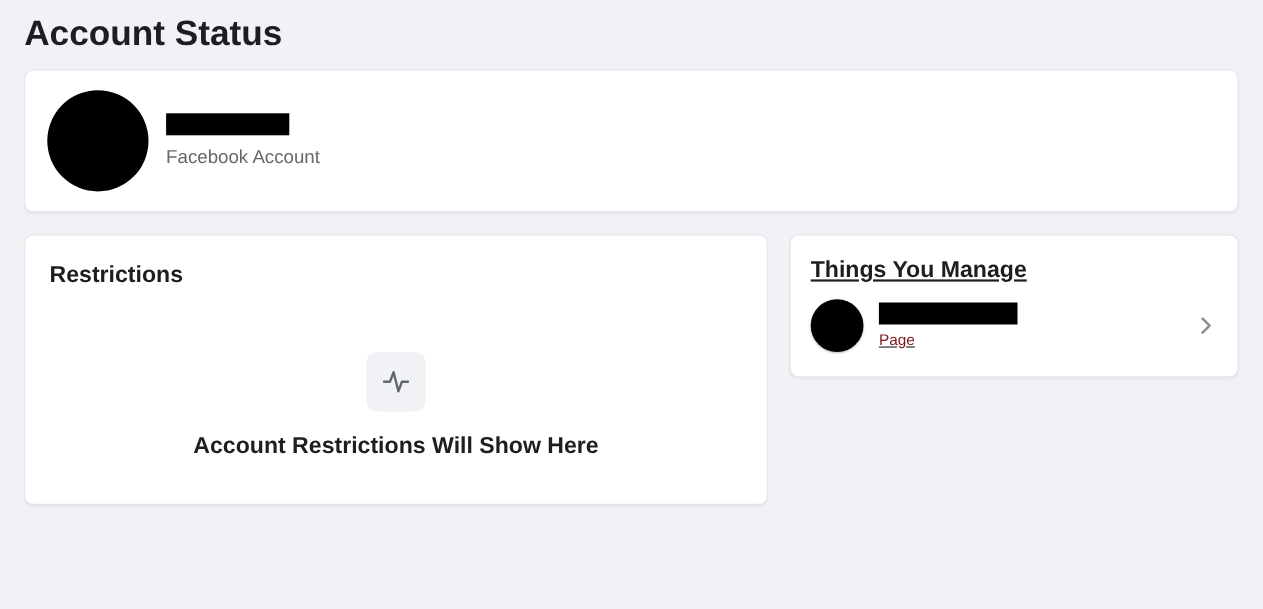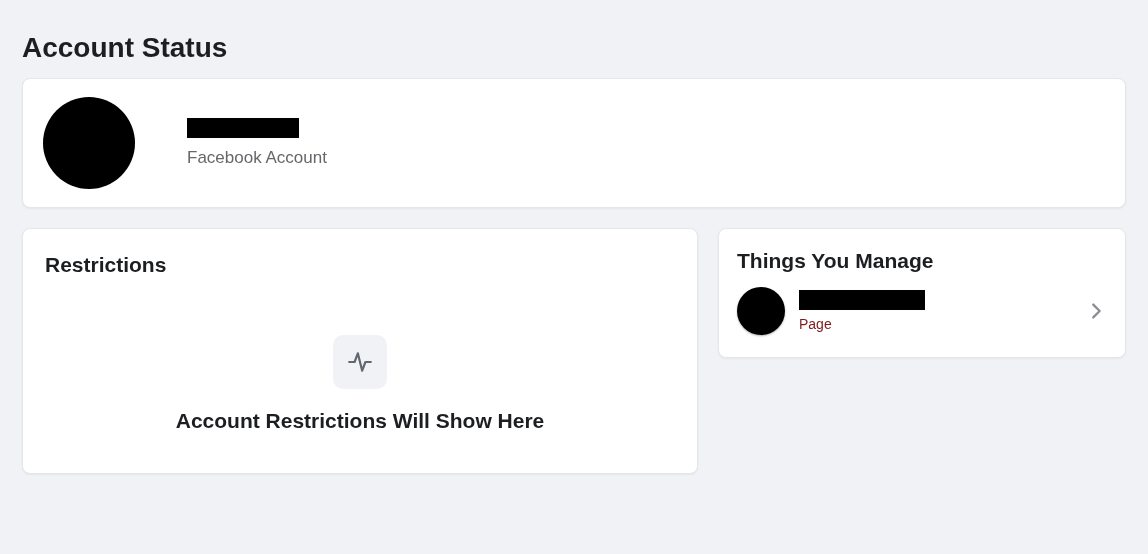--- a/index.html
+++ b/index.html
@@ -8,37 +8,35 @@
       padding: 0;
     }
     body {
       background: #f0f2f5;
       font-family: Helvetica, Arial, sans-serif;
       color: #1c1e21;
       padding: 12px 22px;
       width: 1148px;
     }
     .page-title {
-      font-size: 28px;
+      font-size: 32px;
       font-weight: 700;
       margin-bottom: 14px;
-      margin-top: 20px;
     }
     .card {
       background: #fff;
       border: 1px solid #e4e6eb;
       border-radius: 8px;
       box-shadow: 0 1px 2px rgba(0,0,0,0.05);
     }
     .account-card {
       display: flex;
       align-items: center;
       padding: 18px 20px;
       margin-bottom: 20px;
-      gap: 36px;
     }
     .avatar-lg {
       width: 92px;
       height: 92px;
       border-radius: 50%;
       background: #000;
       flex-shrink: 0;
     }
     .account-info {
       margin-left: 16px;
@@ -103,20 +101,21 @@
       color: #1c1e21;
       font-size: 17px;
       line-height: 1.4;
     }
     .restrictions-text b {
       font-weight: 700;
     }
     .manage-card {
       width: 408px;
       padding: 20px 18px 22px;
+      text-decoration: underline;
     }
     .manage-item {
       display: flex;
       align-items: center;
       cursor: pointer;
     }
     .avatar-sm {
       width: 48px;
       height: 48px;
       border-radius: 50%;

